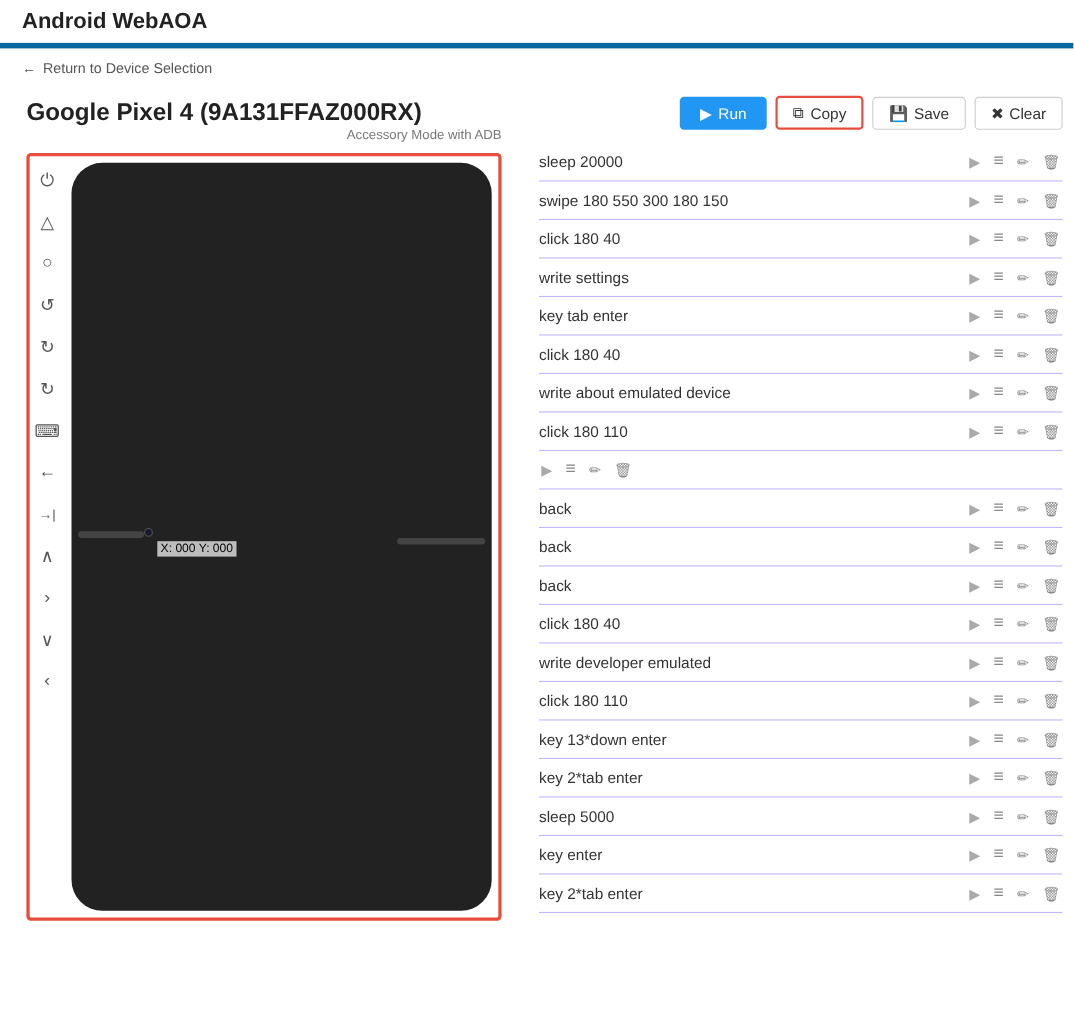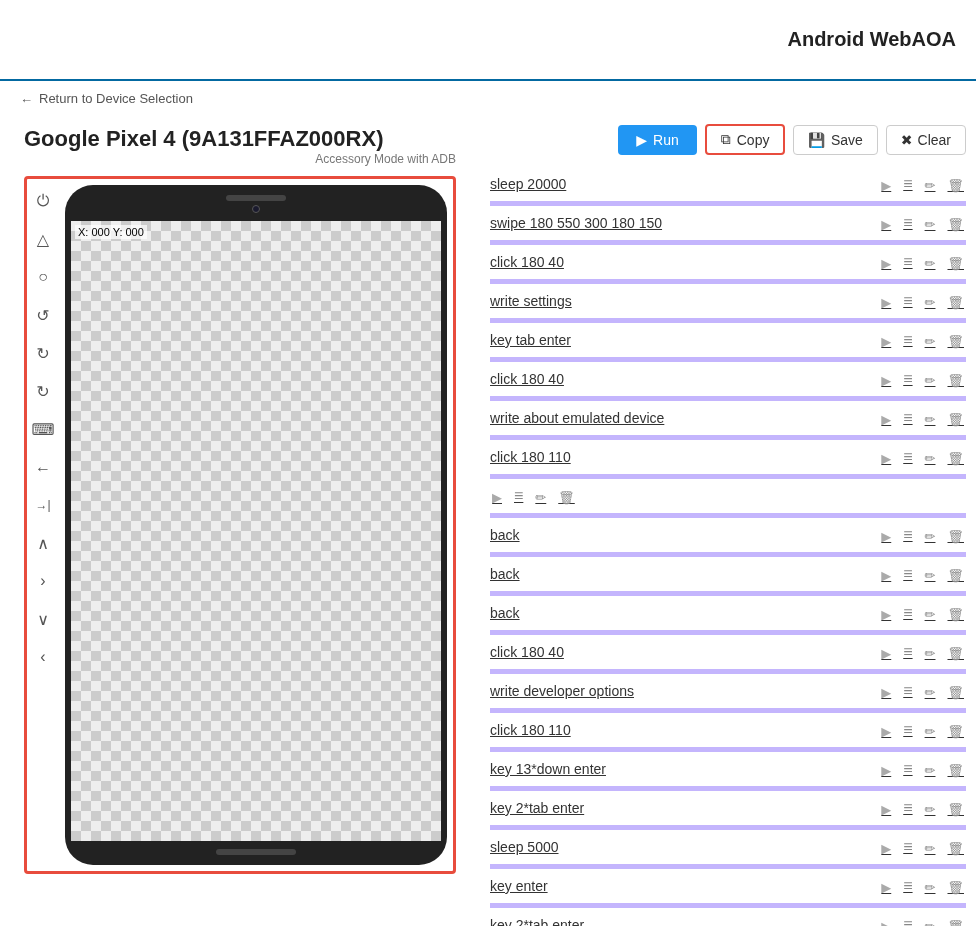--- a/index.html
+++ b/index.html
@@ -1,24 +1,23 @@
 <!DOCTYPE html>
 <html><head>
   <meta charset="utf-8">
   <style>
     * { box-sizing: border-box; margin: 0; padding: 0; }
     body { font-family: Arial, sans-serif; font-size: 14px; color: #333; background: #fff; }
 
     .app-header {
-      padding: 28px 20px;
-      border-bottom: 2px solid #0369a1;
+      padding: 8px 20px;
+      border-bottom: 5px solid #0369a1;
       font-size: 20px;
       font-weight: bold;
       color: #222;
-      text-align: right;
     }
 
     .back-link {
       display: flex;
       align-items: center;
       gap: 6px;
       padding: 10px 20px;
       color: #555;
       font-size: 13px;
       cursor: pointer;
@@ -76,21 +75,21 @@
       height: 24px;
     }
 
     .phone-frame {
       flex: 1;
       background: #222;
       border-radius: 28px;
       margin: 6px;
       overflow: hidden;
       display: flex;
-      flex-direction: column;
+      flex-direction: row;
       align-items: center;
       padding: 10px 6px;
       min-height: 680px;
     }
 
     .phone-speaker-top {
       width: 60px;
       height: 6px;
       background: #444;
       border-radius: 3px;
@@ -190,22 +189,21 @@
 
     .commands-list {
       flex: 1;
       overflow-y: auto;
     }
 
     .command-row {
       display: flex;
       align-items: center;
       padding: 6px 0;
-      border-bottom: 5px solid #c4b5fd;
-      text-decoration: underline;
+      border-bottom: 1px solid #c4b5fd;
     }
 
     .command-label {
       flex: 1;
       font-size: 14px;
       color: #333;
     }
 
     .cmd-action-icons {
       display: flex;
@@ -402,21 +400,21 @@
         <div class="command-row">
       <span class="command-label">click 180 40</span>
       <div class="cmd-action-icons">
         <span class="icon-play" title="Run"></span>
         <span class="icon-list" title="Menu"></span>
         <span class="icon-edit" title="Edit"></span>
         <span class="icon-delete" title="Delete"></span>
       </div>
     </div>
         <div class="command-row">
-      <span class="command-label">write developer options</span>
+      <span class="command-label">write developer emulated</span>
       <div class="cmd-action-icons">
         <span class="icon-play" title="Run"></span>
         <span class="icon-list" title="Menu"></span>
         <span class="icon-edit" title="Edit"></span>
         <span class="icon-delete" title="Delete"></span>
       </div>
     </div>
         <div class="command-row">
       <span class="command-label">click 180 110</span>
       <div class="cmd-action-icons">

